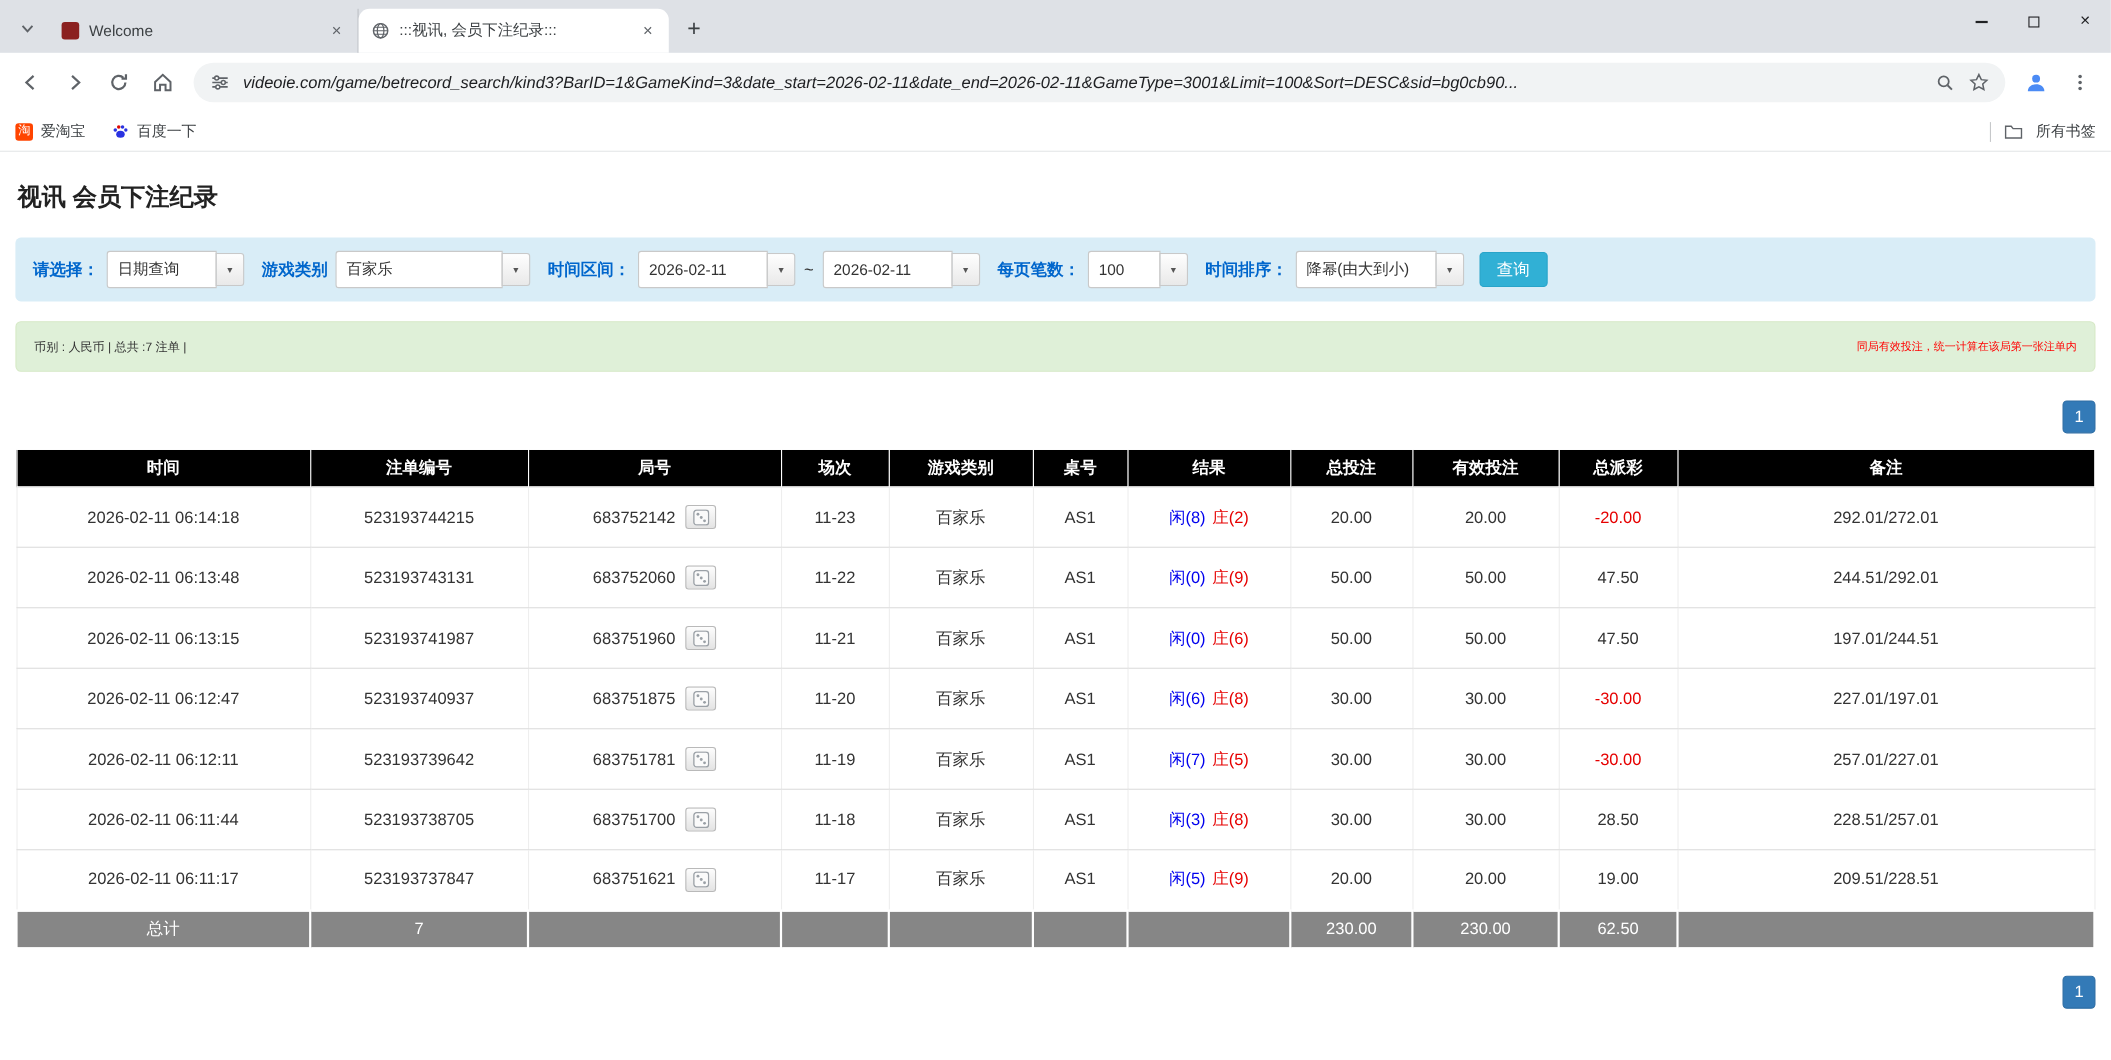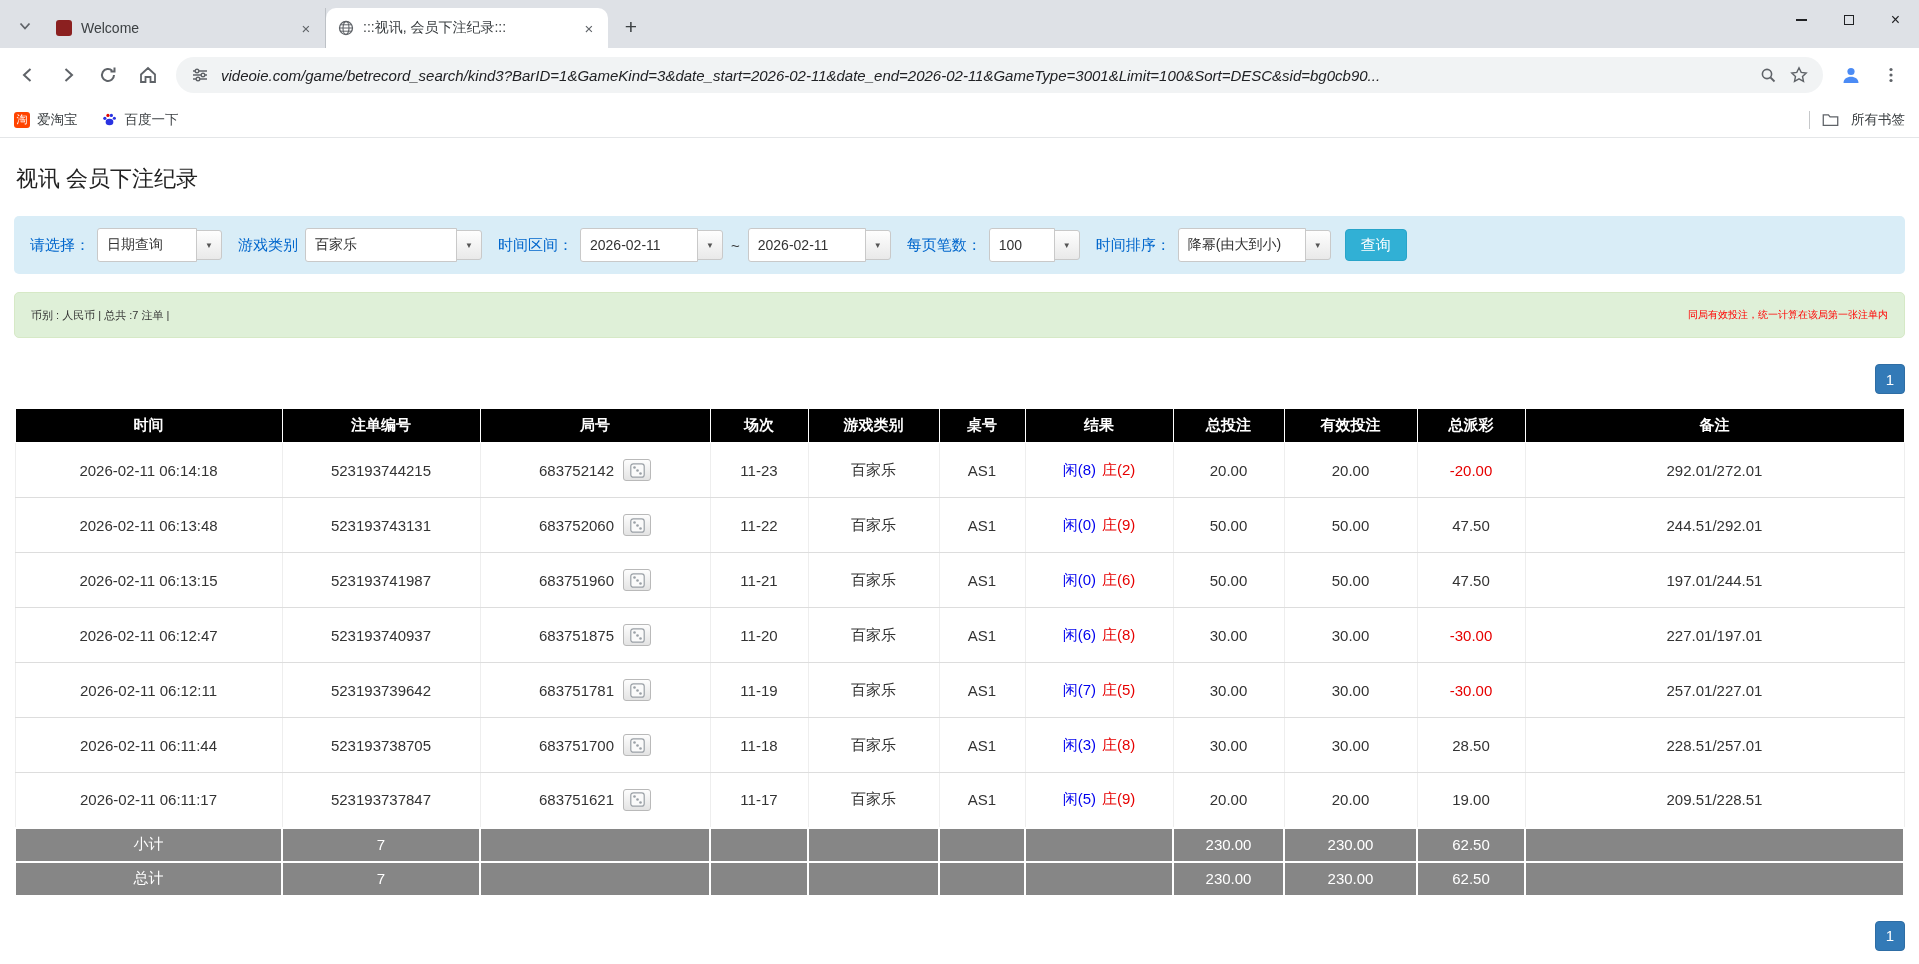--- a/index.html
+++ b/index.html
@@ -30,24 +30,24 @@
 
   .bookmarks-bar { height:36px; background:#fff; border-bottom:1px solid #e4e6e8; display:flex; align-items:center; padding:0 14px; gap:24px; font-size:13.5px; color:#3c4043; }
   .bm-item { display:flex; align-items:center; gap:7px; cursor:pointer; }
   .bm-fav { width:16px; height:16px; border-radius:3px; display:flex; align-items:center; justify-content:center; flex:none; }
   .bm-fav.taobao { background:#ff4400; color:#fff; font-size:11px; line-height:1; }
   .bm-right { margin-left:auto; display:flex; align-items:center; gap:12px; }
   .bm-divider { width:1px; height:18px; background:#c6c8ca; }
 
   
   .page { padding:26px 14px 0; }
-  .page-title { font-size:22px; font-weight:400; color:#222; margin:0 2px 22px; }
+  .page-title { font-size:22px; font-weight:700; color:#222; margin:0 2px 22px; }
 
   .filter-bar { background:#d9edf7; border-radius:5px; padding:12px 14px; display:flex; align-items:center; font-size:15px; }
-  .f-label { color:#0066cc; font-weight:normal; margin:0 7px 0 16px; white-space:nowrap; }
+  .f-label { color:#0066cc; font-weight:bold; margin:0 7px 0 16px; white-space:nowrap; }
   .f-label.first { margin-left:2px; }
   .combo { display:flex; align-items:center; }
   .combo input { height:30px; border:1px solid #c9c9c9; border-radius:3px 0 0 3px; padding:16px 9px; font-size:14px; color:#333; background:#fff; outline:none; font-family:inherit; }
   .combo-btn { width:26px; height:30px; margin-left:-1px; border:1px solid #c9c9c9; background:linear-gradient(#fefefe,#e9e9e9); border-radius:0 3px 3px 0; color:#555; font-size:8px; display:flex; align-items:center; justify-content:center; cursor:pointer; }
   .tilde { margin:0 8px; color:#333; }
   .search-btn { margin-left:14px; background:#31b0d5; color:#fff; border:1px solid #28a4c9; border-radius:4px; height:32px; padding:0 15px; font-size:15px; cursor:pointer; font-family:inherit; }
 
   .info-bar { background:#dff0d8; border:1px solid #d6e9c6; border-radius:5px; margin-top:18px; height:46px; display:flex; align-items:center; justify-content:space-between; padding:0 16px; }
   .info-left { color:#333; font-size:11px; }
   .info-right { color:#f00; font-size:10px; }
@@ -458,44 +458,31 @@
           <span class="res-player">闲(5)</span><span class="res-banker">庄(9)</span>
         </td>
         <td class="bet-link">20.00</td>
         <td>20.00</td>
         <td class="payout">19.00</td>
         <td>209.51/228.51</td>
       </tr>
       </tbody>
     <tbody>
       <tr class="summary">
-        <td>小计</td>
+        <td>总计</td>
         <td>7</td>
         <td></td>
         <td></td>
         <td></td>
         <td></td>
         <td></td>
         <td>230.00</td>
         <td>230.00</td>
         <td>62.50</td>
         <td></td>
       </tr>
-      <tr class="summary">
-        <td>总计</td>
-        <td>7</td>
-        <td></td>
-        <td></td>
-        <td></td>
-        <td></td>
-        <td></td>
-        <td>230.00</td>
-        <td>230.00</td>
-        <td>62.50</td>
-        <td></td>
-      </tr>
     </tbody>
   </table>
 
   <div class="pager bottom">
     <span class="page-btn">1</span>
   </div>
 </div>
 
 </body></html>

